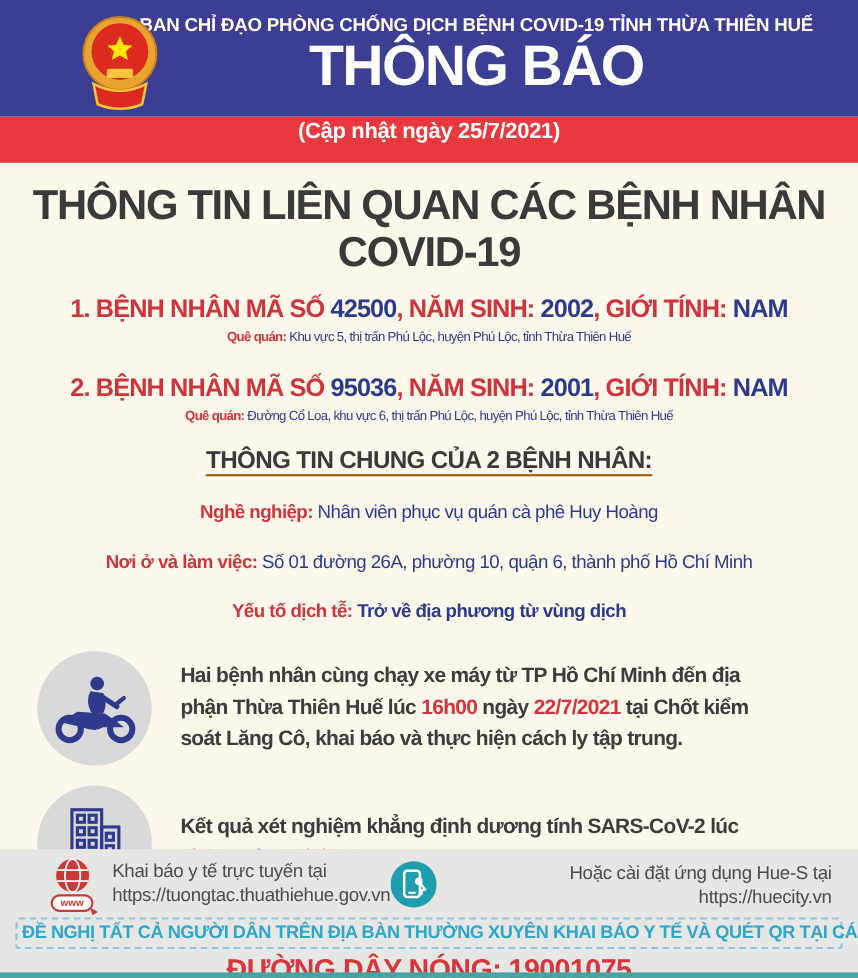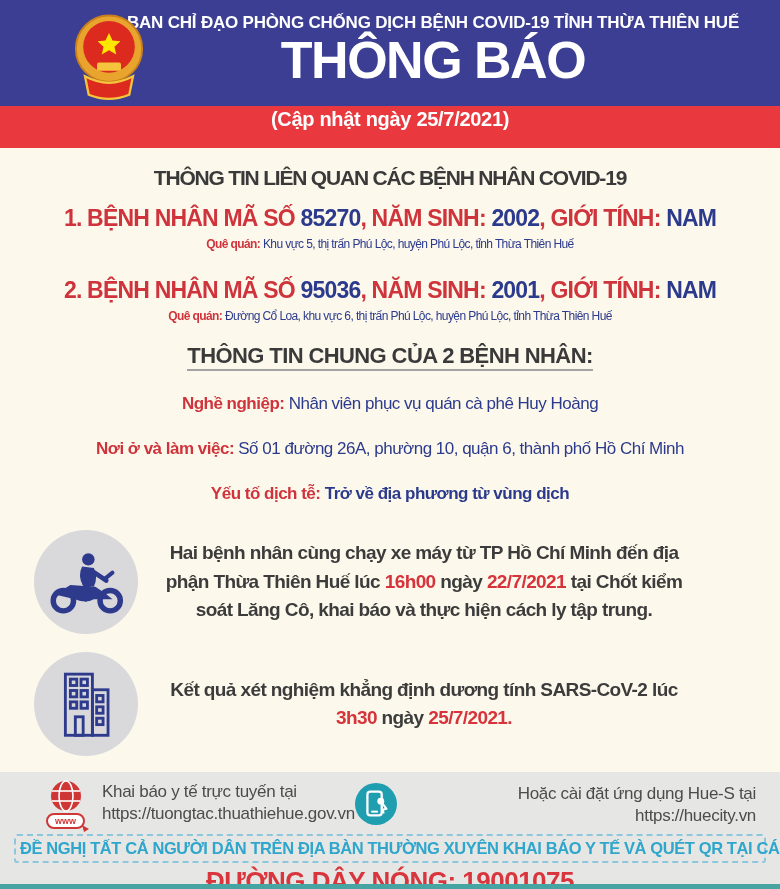--- a/index.html
+++ b/index.html
@@ -11,36 +11,36 @@
   
   .hdr { position:relative; height:106px; background:#3b3e92; }
   .emblem { position:absolute; left:72px; top:10px; }
   .hdr-text { padding:13px 30px 0 116px; text-align:center; color:#fff; }
   .org-line { font-size:17px; font-weight:bold; letter-spacing:-0.2px; }
   .big-title { font-size:52px; font-weight:bold; letter-spacing:-1.5px; line-height:1.0; margin-top:1px; }
   .update-bar { height:42px; background:#e9383e; color:#fff; text-align:center;
     font-weight:bold; font-size:20px; line-height:26px; letter-spacing:-0.3px; }
   
   .body-sec { text-align:center; padding-top:18px; color:#3a3a3a; }
-  .sec-title { margin:0; font-size:21px; font-weight:bold; letter-spacing:-1.2px; color:#3a3a3a; }
+  .sec-title { margin:0; font-size:38px; font-weight:bold; letter-spacing:-1.2px; color:#3a3a3a; }
   .r  { color:#cf343c; }
   .bl { color:#2c3a8d; }
   .b  { font-weight:bold; }
   .p-line   { margin-top:15px; font-size:23px; font-weight:bold; letter-spacing:-0.8px; white-space:nowrap; }
   .home-line{ margin-top:5px;  font-size:12px; letter-spacing:-0.6px; white-space:nowrap; }
   .common-title { margin:20px 0 0; font-size:22px; font-weight:bold; letter-spacing:-0.6px; color:#3a3a3a; }
-  .common-title span { border-bottom:2px solid #a3a3a3; padding-bottom:1px; }
+  .common-title span { border-bottom:2px solid #a16207; padding-bottom:1px; }
   .info-line { margin-top:25px; font-size:17px; letter-spacing:-0.5px; white-space:nowrap; }
   
   .event { display:flex; align-items:center; text-align:left; margin:26px 26px 0 34px; gap:26px; }
   .event + .event { margin-top:18px; }
   .event .circle { width:104px; height:104px; border-radius:50%; background:#d9d9db;
     flex:none; display:flex; align-items:center; justify-content:center; }
   .event p { margin:0; width:520px; font-size:19px; font-weight:bold; color:#3c3c3c;
-    letter-spacing:-0.6px; line-height:1.5;text-align:center; }
+    letter-spacing:-0.6px; line-height:1.5; }
   .event p .hl { color:#d6333b; }
   
   .ftr { position:absolute; left:0; right:0; top:772px; bottom:0; background:#e6e6e5; }
   .f-row { display:flex; align-items:flex-start; justify-content:space-between;
     padding:7px 24px 0 44px; height:52px; }
   .f-left  { display:flex; align-items:flex-start; gap:12px; }
   .f-right { display:flex; align-items:center; gap:12px; padding-top:2px;text-align:right; }
   .f-text { font-size:17px; color:#4c4c4c; line-height:1.3; letter-spacing:-0.3px; padding-top:2px; }
   .notice { margin:3px 14px 0; border:2px dashed #8cc7de; border-radius:3px;
     color:#2fa6cb; text-align:center; font-weight:bold; font-size:16.5px;
@@ -70,21 +70,21 @@
   <div class="update-bar">
     <span>(Cập nhật ngày 25/7/2021)</span>
   </div>
 
   <div class="body-sec">
     <h1 class="sec-title">THÔNG TIN LIÊN QUAN CÁC BỆNH NHÂN COVID-19</h1>
 
     <div class="p-line">
       <span class="r">1.</span>
       <span class="r">BỆNH NHÂN MÃ SỐ</span>
-      <span class="bl">85270</span><span class="r">, NĂM SINH:</span>
+      <span class="bl">42500</span><span class="r">, NĂM SINH:</span>
       <span class="bl">2002</span><span class="r">, GIỚI TÍNH:</span>
       <span class="bl">NAM</span>
     </div>
     <div class="home-line">
       <span class="r b">Quê quán:</span>
       <span class="bl">Khu vực 5, thị trấn Phú Lộc, huyện Phú Lộc, tỉnh Thừa Thiên Huế</span>
     </div>
 
     <div class="p-line" style="margin-top:26px;">
       <span class="r">2.</span>

